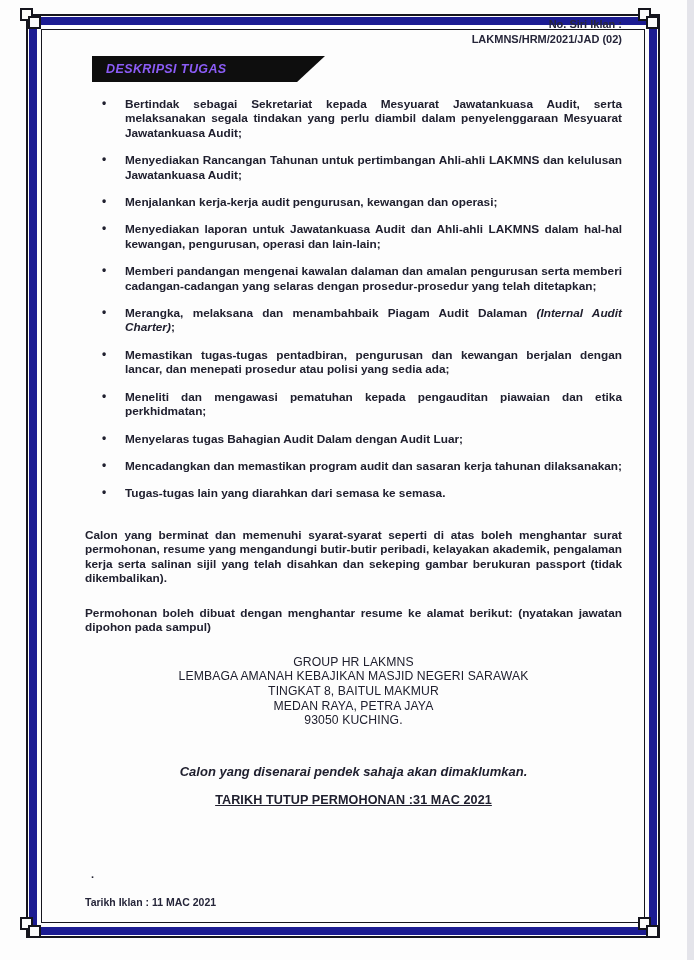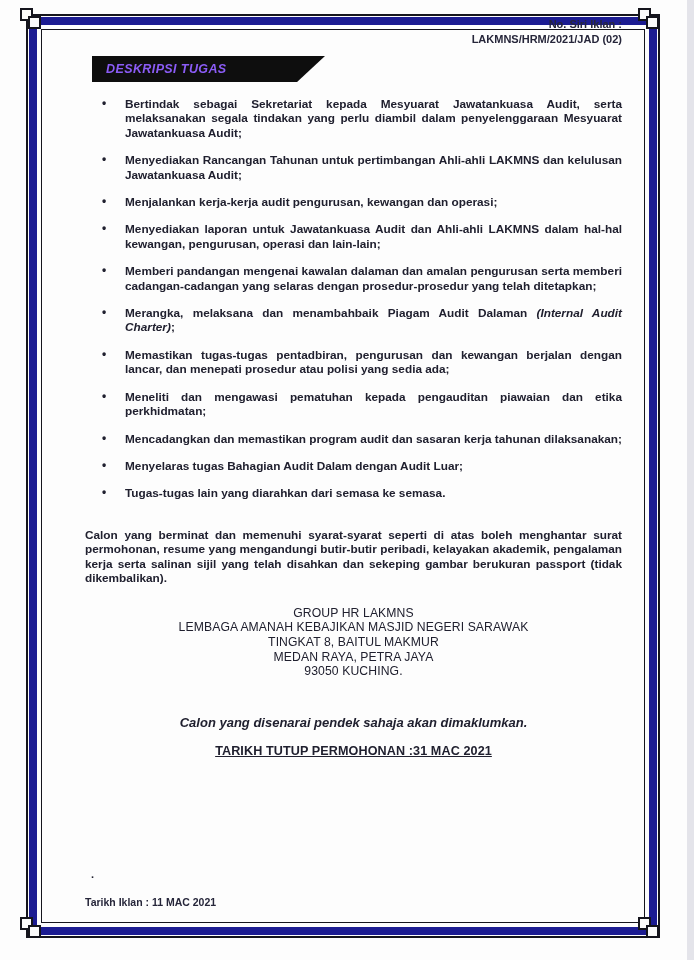--- a/index.html
+++ b/index.html
@@ -139,27 +139,28 @@
 
     <ul class="duties">
       <li><span>Bertindak sebagai Sekretariat kepada Mesyuarat Jawatankuasa Audit, serta melaksanakan segala tindakan yang perlu diambil dalam penyelenggaraan Mesyuarat Jawatankuasa Audit;</span></li>
       <li><span>Menyediakan Rancangan Tahunan untuk pertimbangan Ahli-ahli LAKMNS dan kelulusan Jawatankuasa Audit;</span></li>
       <li><span>Menjalankan kerja-kerja audit pengurusan, kewangan dan operasi;</span></li>
       <li><span>Menyediakan laporan untuk Jawatankuasa Audit dan Ahli-ahli LAKMNS dalam hal-hal kewangan, pengurusan, operasi dan lain-lain;</span></li>
       <li><span>Memberi pandangan mengenai kawalan dalaman dan amalan pengurusan serta memberi cadangan-cadangan yang selaras dengan prosedur-prosedur yang telah ditetapkan;</span></li>
       <li><span>Merangka, melaksana dan menambahbaik Piagam Audit Dalaman </span><span class="it">(Internal Audit Charter)</span><span>;</span></li>
       <li><span>Memastikan tugas-tugas pentadbiran, pengurusan dan kewangan berjalan dengan lancar, dan menepati prosedur atau polisi yang sedia ada;</span></li>
       <li><span>Meneliti dan mengawasi pematuhan kepada pengauditan piawaian dan etika perkhidmatan;</span></li>
+      <li><span>Menyelaras tugas Bahagian Audit Dalam dengan Audit Luar;</span></li>
       <li><span>Mencadangkan dan memastikan program audit dan sasaran kerja tahunan dilaksanakan;</span></li>
-      <li><span>Menyelaras tugas Bahagian Audit Dalam dengan Audit Luar;</span></li>
       <li><span>Tugas-tugas lain yang diarahkan dari semasa ke semasa.</span></li>
     </ul>
 
     <p class="para p1">Calon yang berminat dan memenuhi syarat-syarat seperti di atas boleh menghantar surat permohonan, resume yang mengandungi butir-butir peribadi, kelayakan akademik, pengalaman kerja serta salinan sijil yang telah disahkan dan sekeping gambar berukuran passport (tidak dikembalikan).</p>
 
+    <p class="para p2"><span>Permohonan boleh dibuat dengan menghantar resume ke alamat berikut: </span><span class="bd">(nyatakan jawatan dipohon pada sampul)</span></p>
 
     <div class="address">
       <div>GROUP HR LAKMNS</div>
       <div>LEMBAGA AMANAH KEBAJIKAN MASJID NEGERI SARAWAK</div>
       <div>TINGKAT 8, BAITUL MAKMUR</div>
       <div>MEDAN RAYA, PETRA JAYA</div>
       <div>93050 KUCHING.</div>
     </div>
 
     <div class="note">Calon yang disenarai pendek sahaja akan dimaklumkan.</div>

